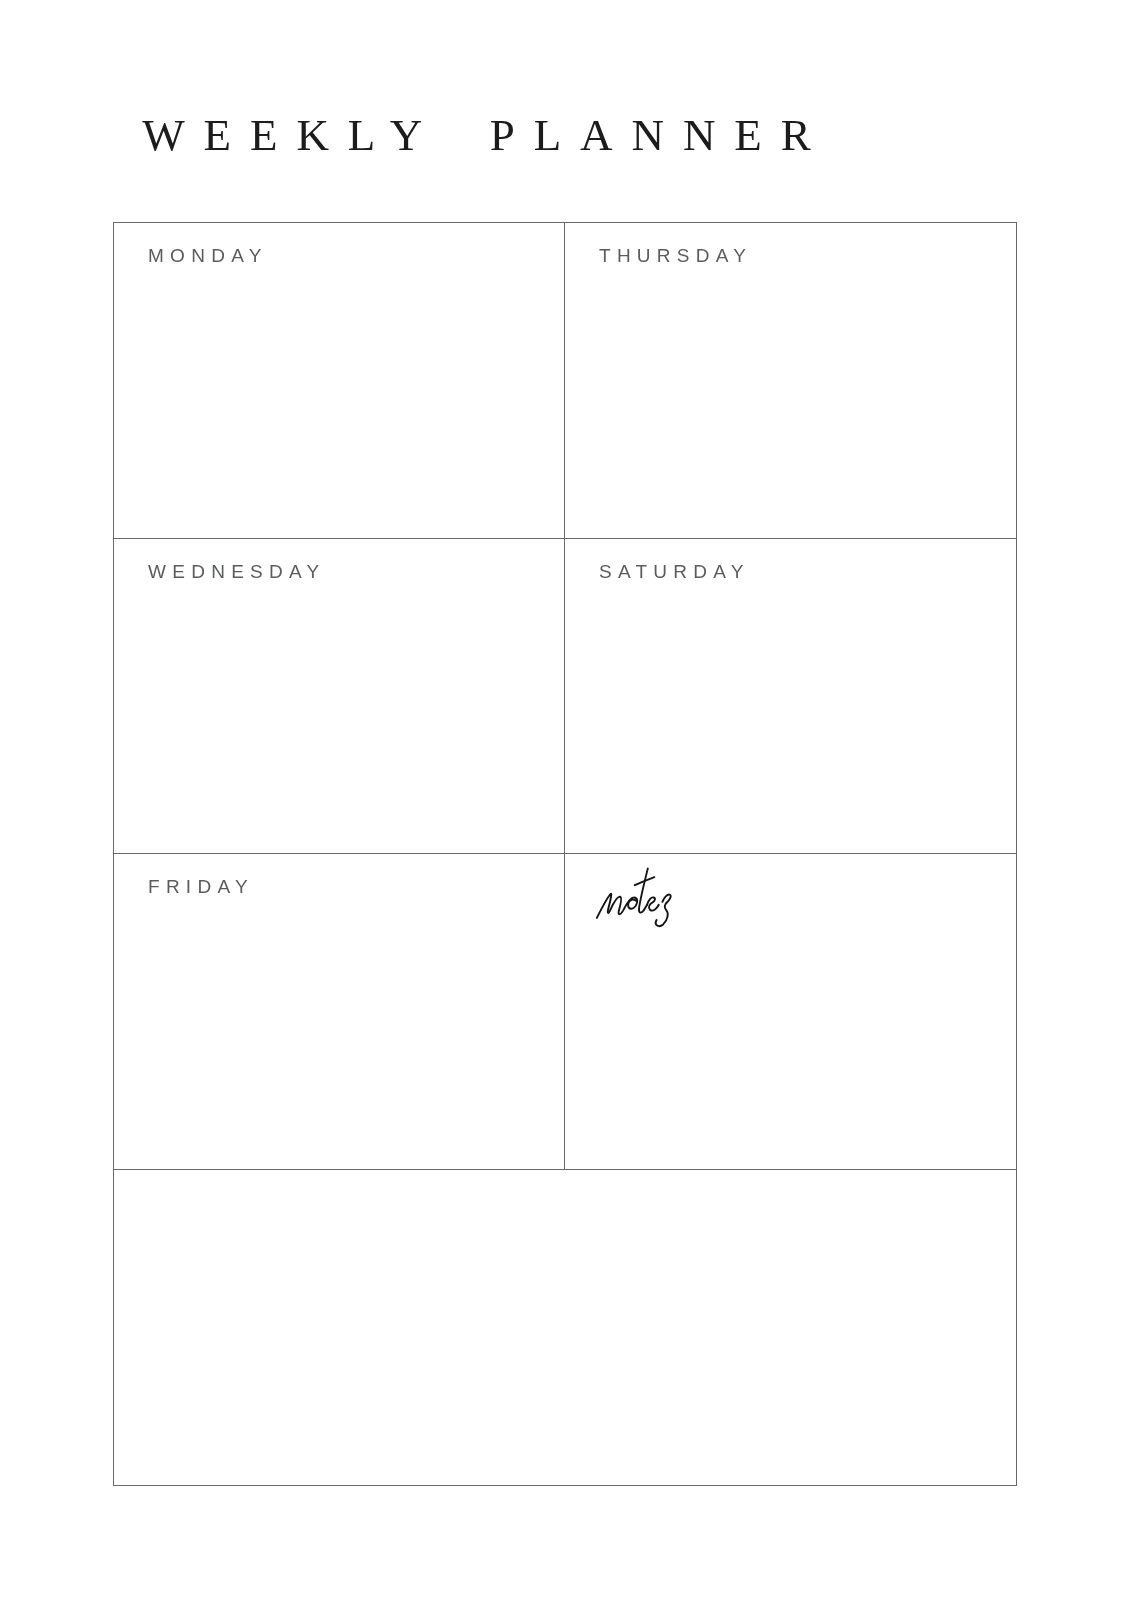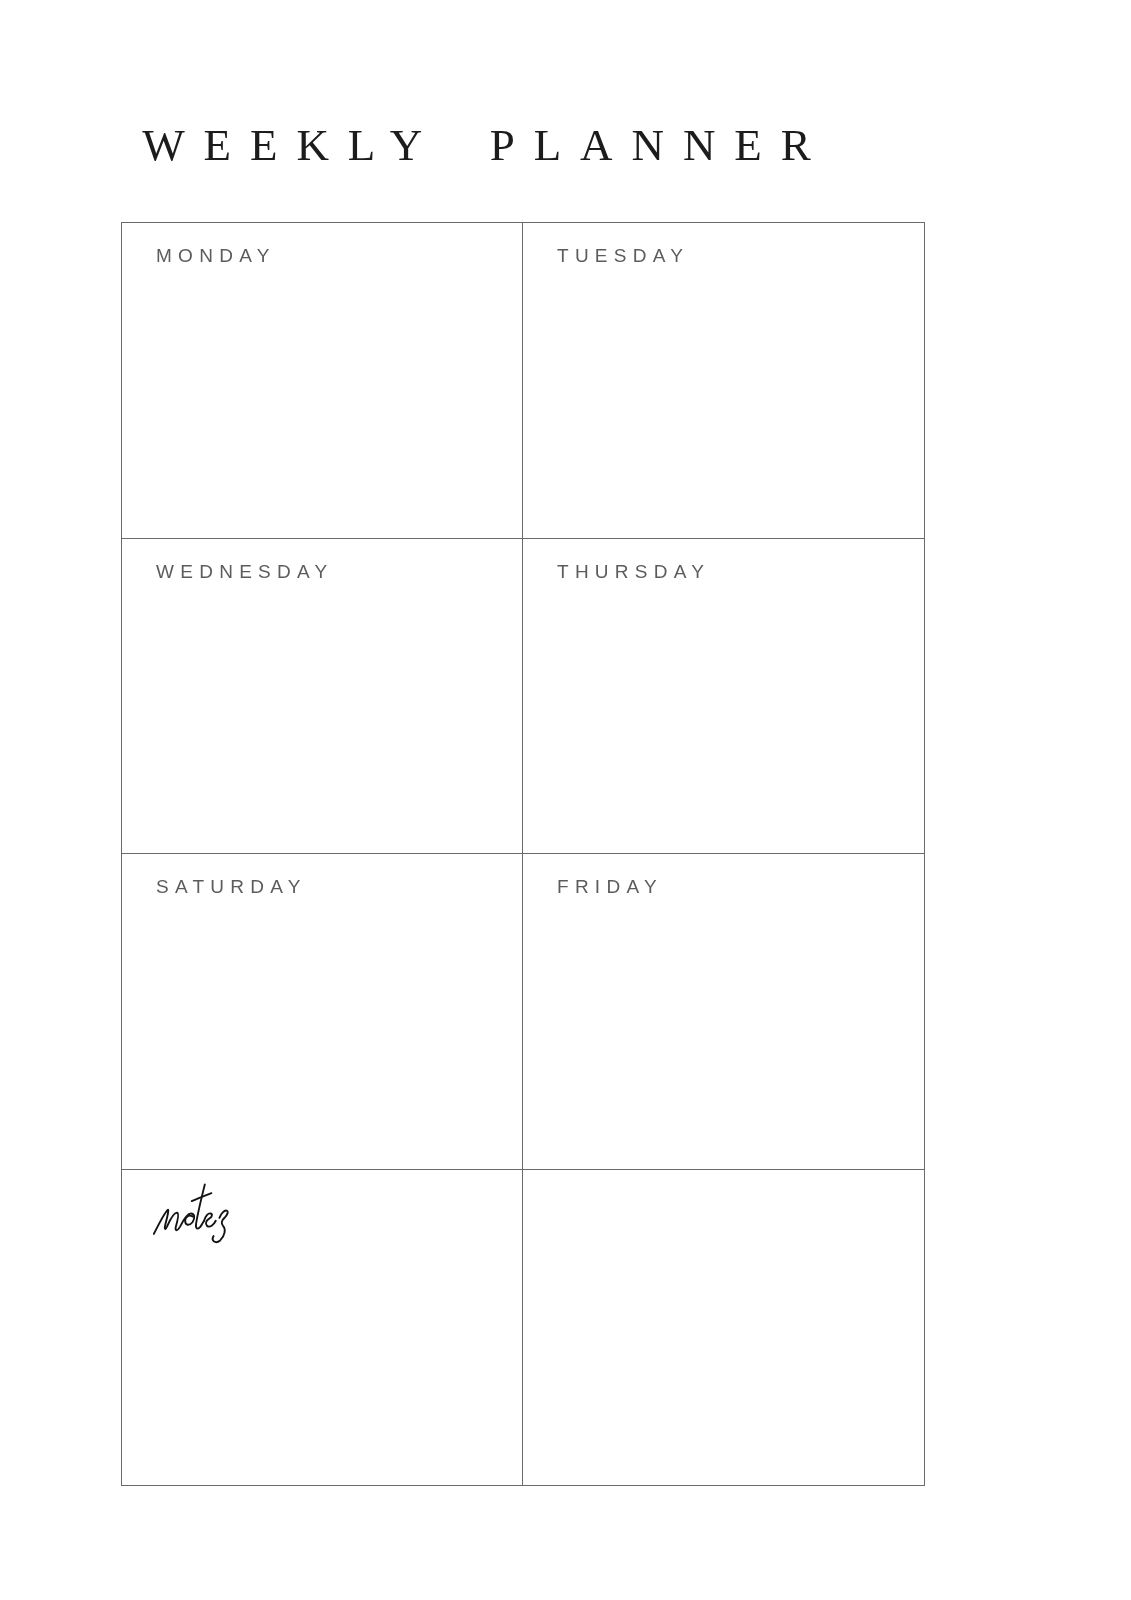--- a/index.html
+++ b/index.html
@@ -17,39 +17,39 @@
     font-family: "Liberation Sans", sans-serif;
     position: relative;
     overflow: hidden;
   }
   .page {
     position: absolute;
     inset: 0;
   }
   .title {
     position: absolute;
-    top: 123px;
+    top: 113px;
     left: 0;
     width: 953px;
     text-align: center;
     font-family: "Liberation Serif", serif;
     font-weight: 400;
     font-size: 45px;
     line-height: 1;
     letter-spacing: 0.42em;
     word-spacing: 0.45em;
     padding-left: 0.42em; 
     color: var(--title-text);
     white-space: nowrap;
   }
   .grid {
     position: absolute;
-    left: 121px;
+    left: 113px;
     top: 222px;
-    width: 804px;
+    width: 904px;
     height: 1264px;
     border: 1.5px solid var(--grid-border);
     display: grid;
     grid-template-columns: 1fr 1fr;
     grid-template-rows: repeat(4, 1fr);
     background: var(--background);
   }
   .cell {
     padding: 22px 10px 0 34px;
     overflow: hidden;
@@ -87,30 +87,27 @@
 <div class="page">
 
   <h1 class="title">WEEKLY PLANNER</h1>
 
   <div class="grid">
 
     <div class="cell">
       <span class="day-label">MONDAY</span>
     </div>
 
+
     <div class="cell">
-      <span class="day-label">TUESDAY</span>
+      <span class="day-label">THURSDAY</span>
     </div>
 
     <div class="cell">
       <span class="day-label">WEDNESDAY</span>
-    </div>
-
-    <div class="cell">
-      <span class="day-label">THURSDAY</span>
     </div>
 
 
     <div class="cell">
       <span class="day-label">SATURDAY</span>
     </div>
 
     <div class="cell">
       <span class="day-label">FRIDAY</span>
     </div>

